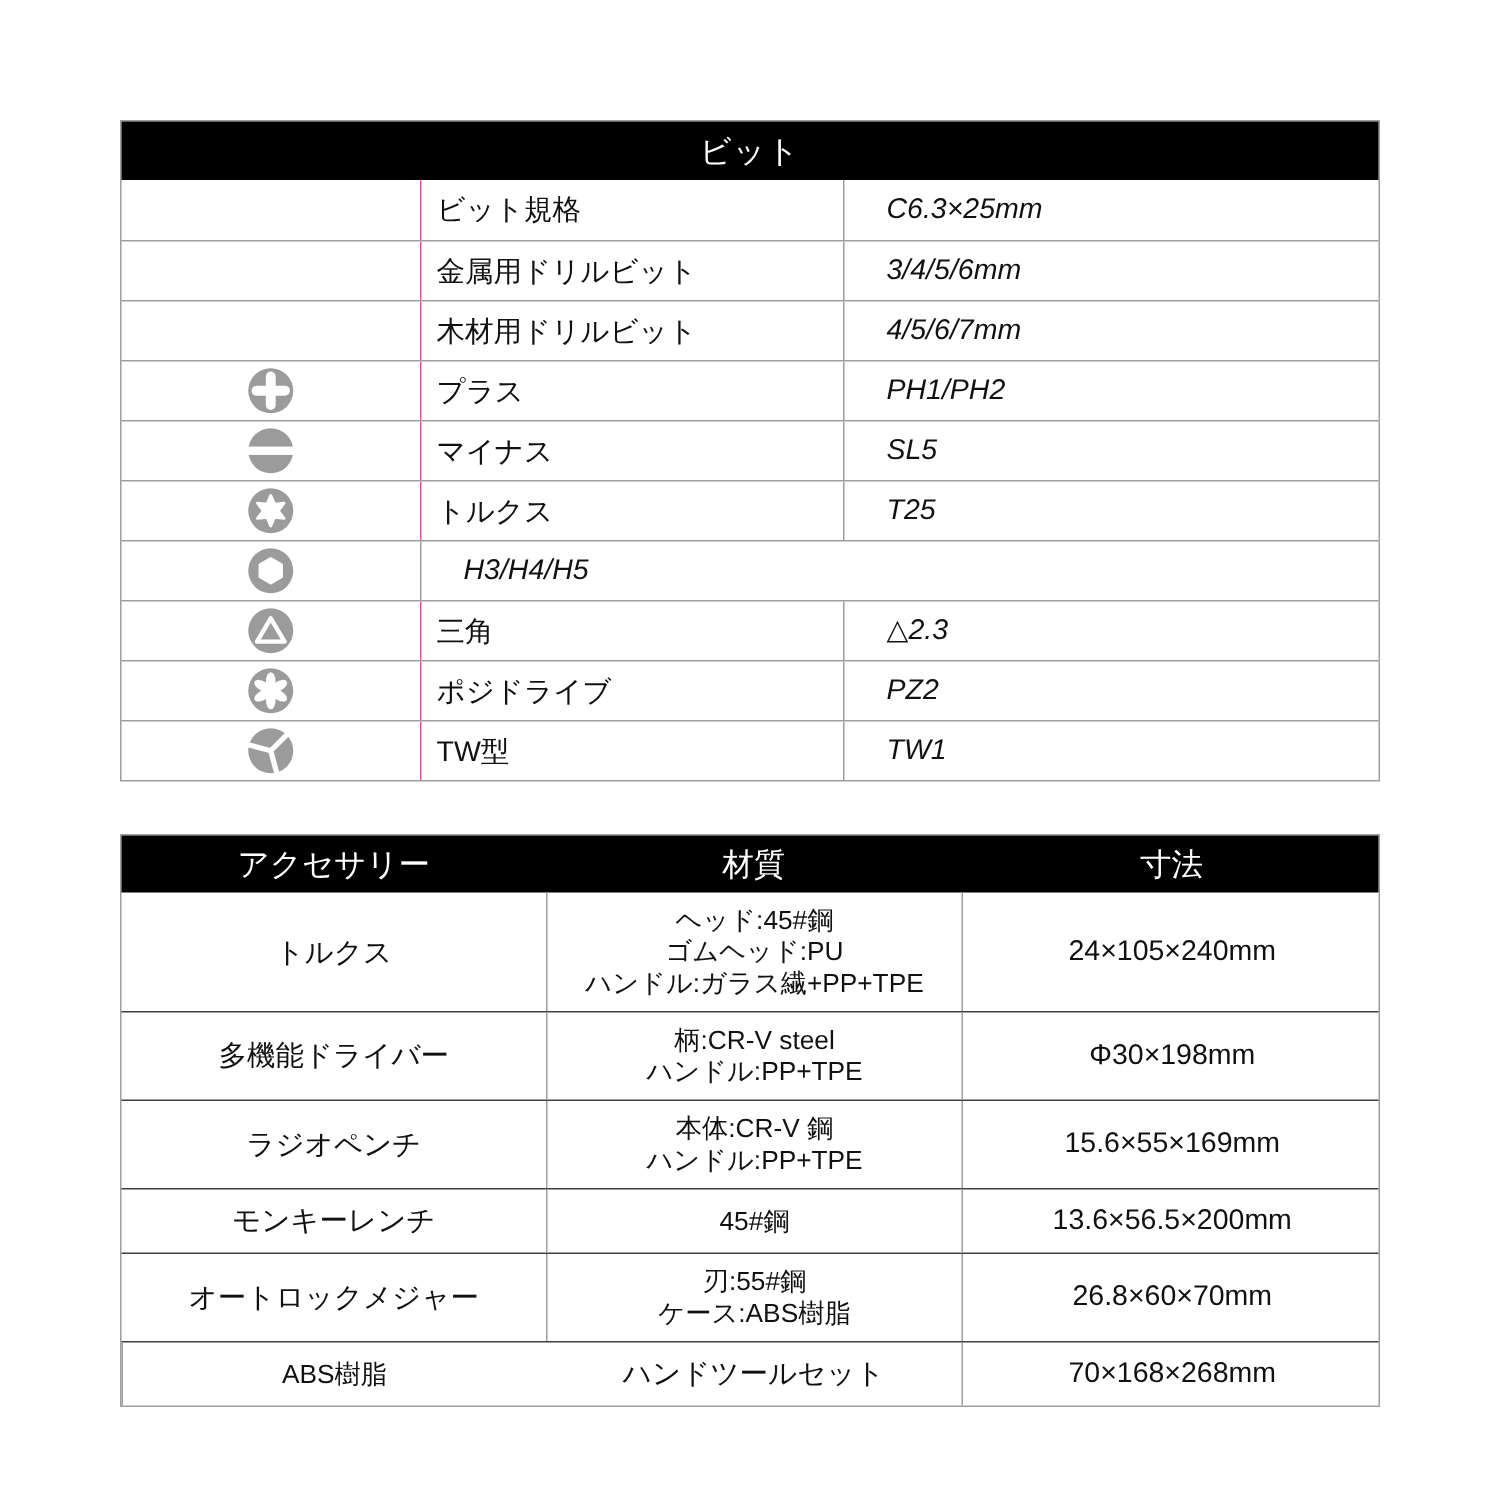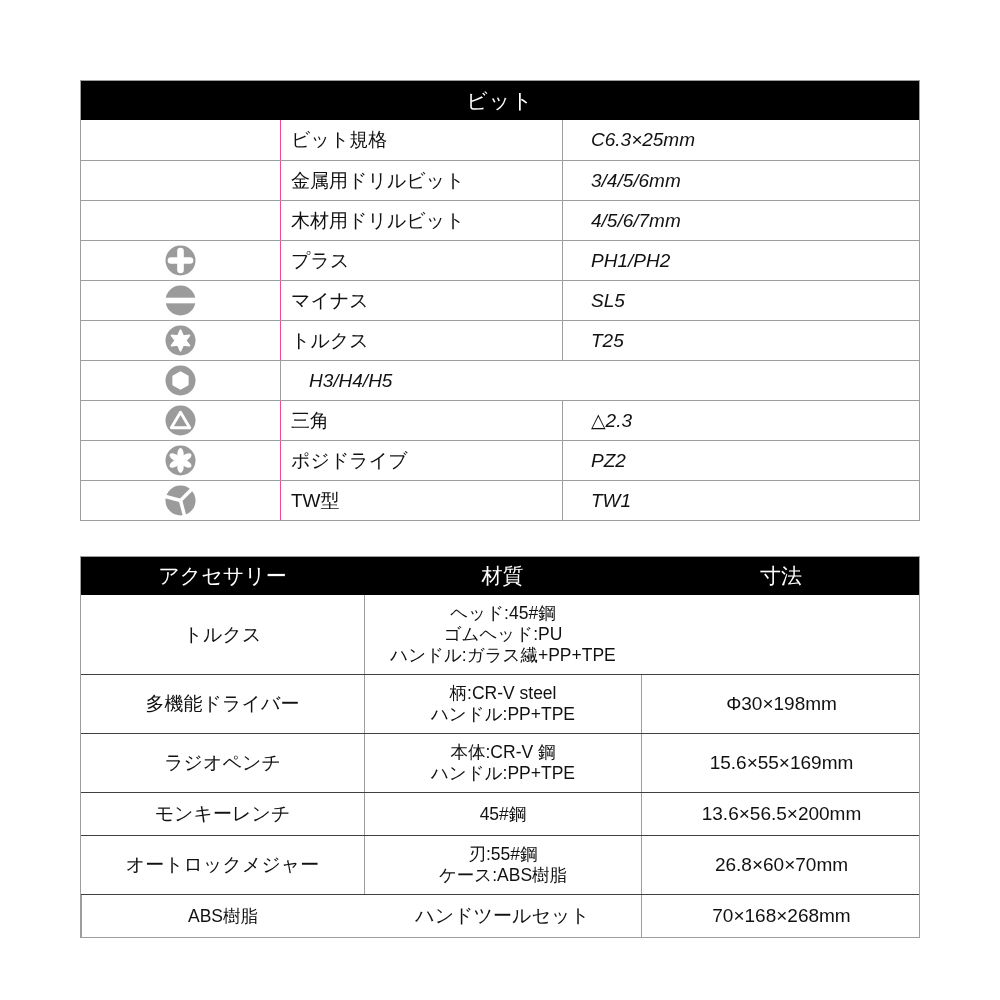--- a/index.html
+++ b/index.html
@@ -151,20 +151,21 @@
       <span>寸法</span>
     </div>
     <div id="acc-rows">
         <div class="arow">
           <div class="acell name-cell">トルクス</div>
           <div class="acell mat-cell">
             <div>ヘッド:45#鋼</div>
             <div>ゴムヘッド:PU</div>
             <div>ハンドル:ガラス繊+PP+TPE</div>
           </div>
+          <div class="acell size-cell">24×105×240mm</div>
         </div>
         <div class="arow">
           <div class="acell name-cell">多機能ドライバー</div>
           <div class="acell mat-cell">
             <div>柄:CR-V steel</div>
             <div>ハンドル:PP+TPE</div>
           </div>
           <div class="acell size-cell">Φ30×198mm</div>
         </div>
         <div class="arow">

